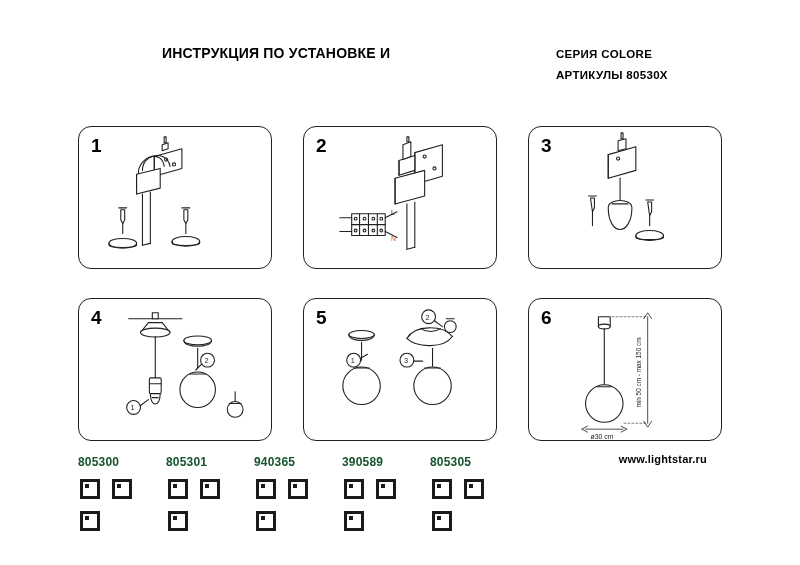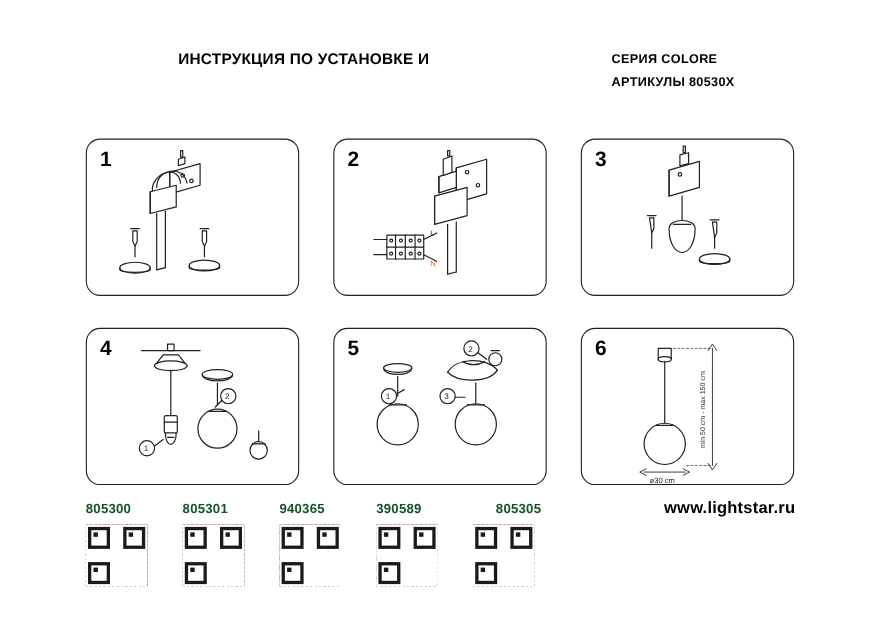--- a/index.html
+++ b/index.html
@@ -193,23 +193,23 @@
     width: 4px; height: 4px;
     background: #1a1a1a;
     margin: 2px;
   }
   .qc-tl { left: 2px; top: 2px; }
   .qc-tr { right: 2px; top: 2px; }
   .qc-bl { left: 2px; bottom: 2px; }
 
   .website {
     position: absolute;
-    right: 0;
+    right: 16px;
     top: -2px;
-    font-size: 15px;
+    font-size: 11px;
     font-weight: bold;
     color: #000;
     letter-spacing: 0.2px;
     margin-left: 48px;
   }
 
   svg text {
     font-family: "Liberation Sans", sans-serif;
   }
 </style>
@@ -508,21 +508,21 @@
           </div>
         <div class="qr-corner qc-tr">
             <i></i>
           </div>
         <div class="qr-corner qc-bl">
             <i></i>
           </div>
       </div>
     </div>
 
-    <div class="code-col" style="left:352px;text-align:right;">
+    <div class="code-col" style="left:352px;">
       <div class="code-label">805305</div>
       <div class="qr">
         <div class="qr-corner qc-tl">
             <i></i>
           </div>
         <div class="qr-corner qc-tr">
             <i></i>
           </div>
         <div class="qr-corner qc-bl">
             <i></i>

